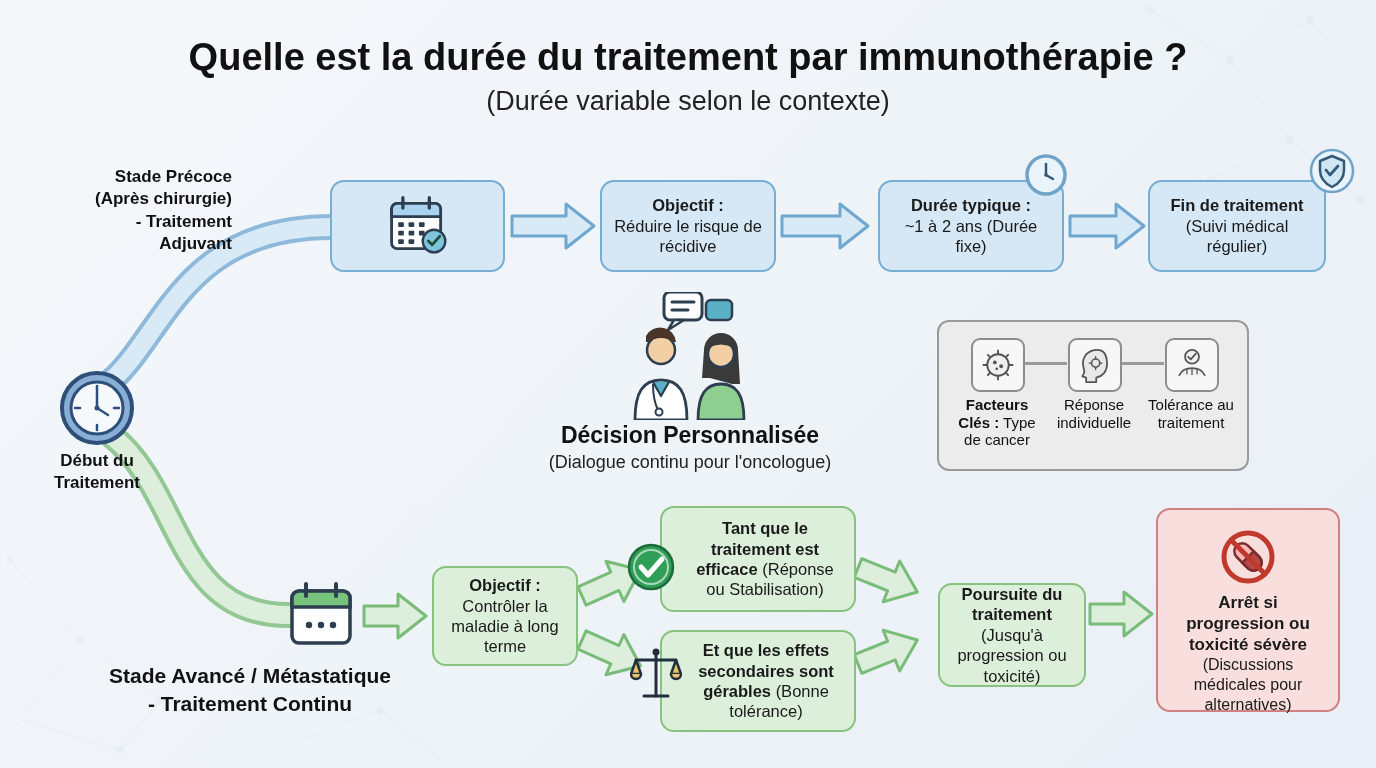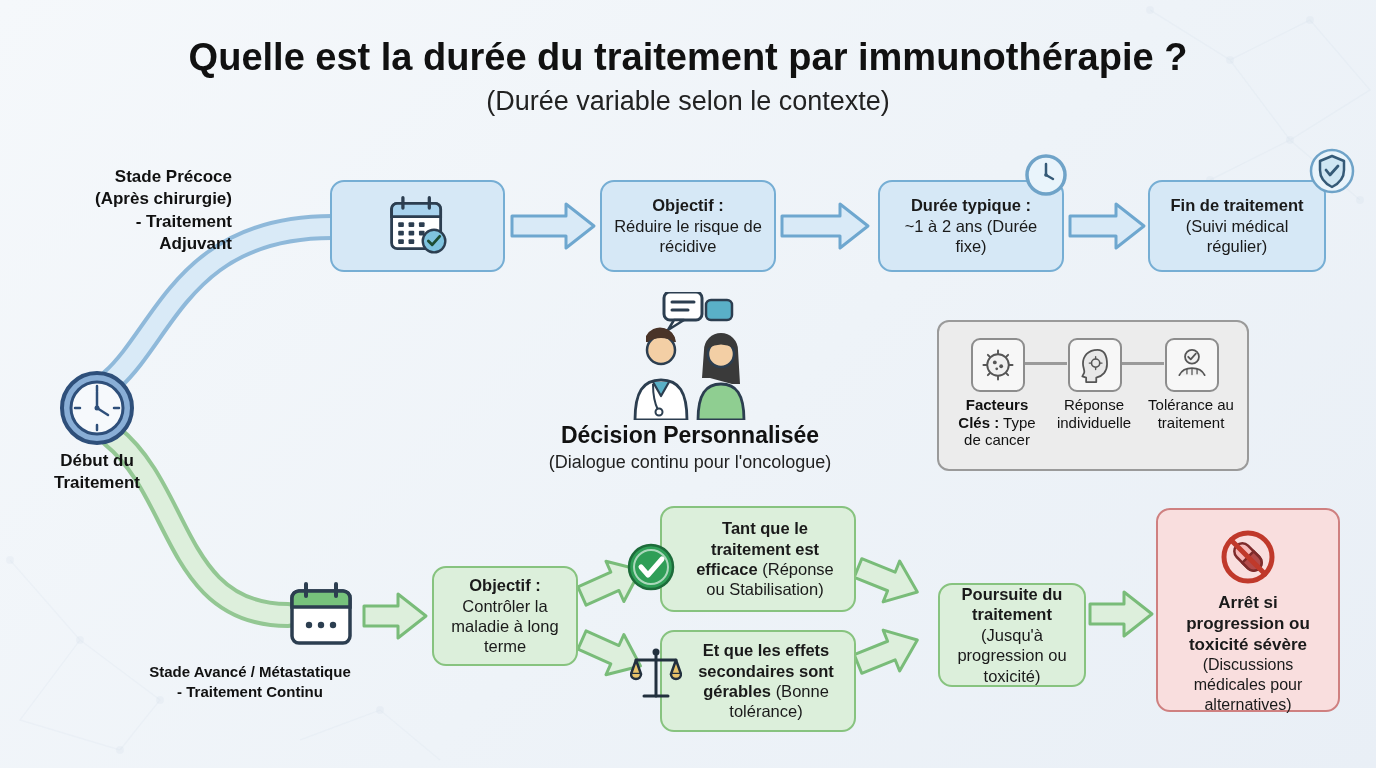--- a/index.html
+++ b/index.html
@@ -98,21 +98,21 @@
       <circle cx="38" cy="38" r="2.5" fill="#2e4f7a"></circle>
     </svg>
   </div>
   <div class="abs pre ctr branch-label" style="left:27px;top:450px;width:140px;">Début du
 Traitement</div>
 
   <div class="abs pre rgt branch-label" style="left:28px;top:166px;width:204px;">Stade Précoce
 (Après chirurgie)
 - Traitement
 Adjuvant</div>
-  <div class="abs pre ctr branch-label" style="left:70px;top:662px;width:360px;font-size:15px;">Stade Avancé / Métastatique
+  <div class="abs pre ctr branch-label" style="left:70px;top:662px;width:360px;font-size:21px;">Stade Avancé / Métastatique
 - Traitement Continu</div>
 
   <div class="box box-blue" style="left:330px;top:180px;width:175px;height:92px;z-index:4;">
     <svg width="66" height="66" viewBox="0 0 70 70">
       <rect x="7" y="11" width="52" height="48" rx="6" fill="#ffffff" stroke="#2c3e50" stroke-width="3"></rect>
       <path d="M7 25 h52 v-8 a6 6 0 0 0 -6 -6 h-40 a6 6 0 0 0 -6 6 z" fill="#a9d3ee" stroke="#2c3e50" stroke-width="3"></path>
       <line x1="19" y1="5" x2="19" y2="16" stroke="#2c3e50" stroke-width="3.5" stroke-linecap="round"></line>
       <line x1="47" y1="5" x2="47" y2="16" stroke="#2c3e50" stroke-width="3.5" stroke-linecap="round"></line>
       <g fill="#2c3e50">
         <rect x="14" y="31" width="6" height="5" rx="1"></rect>

